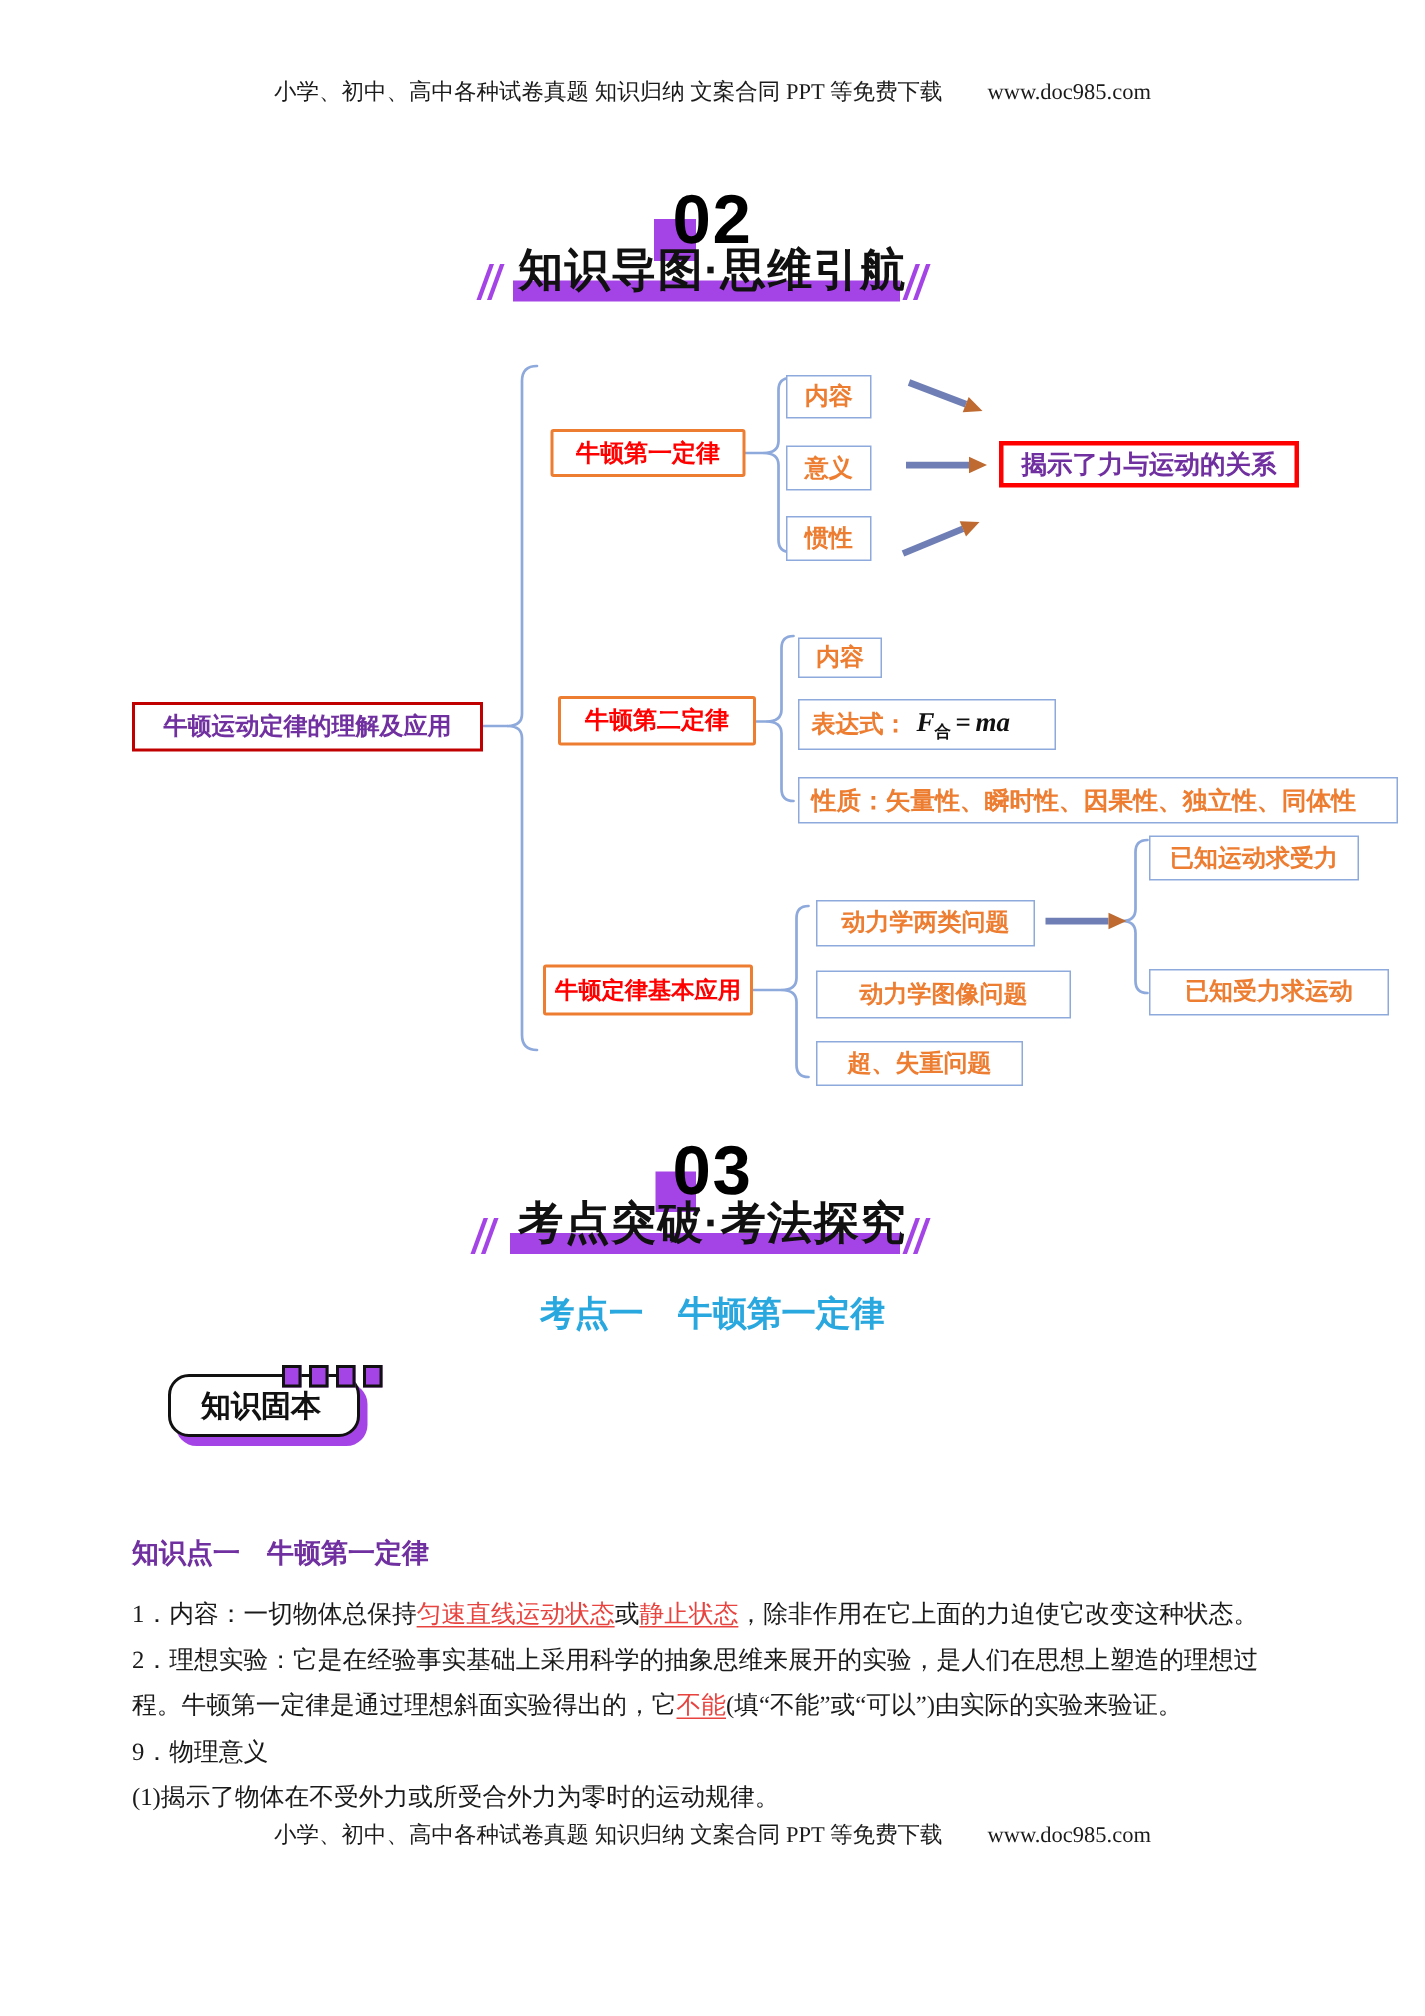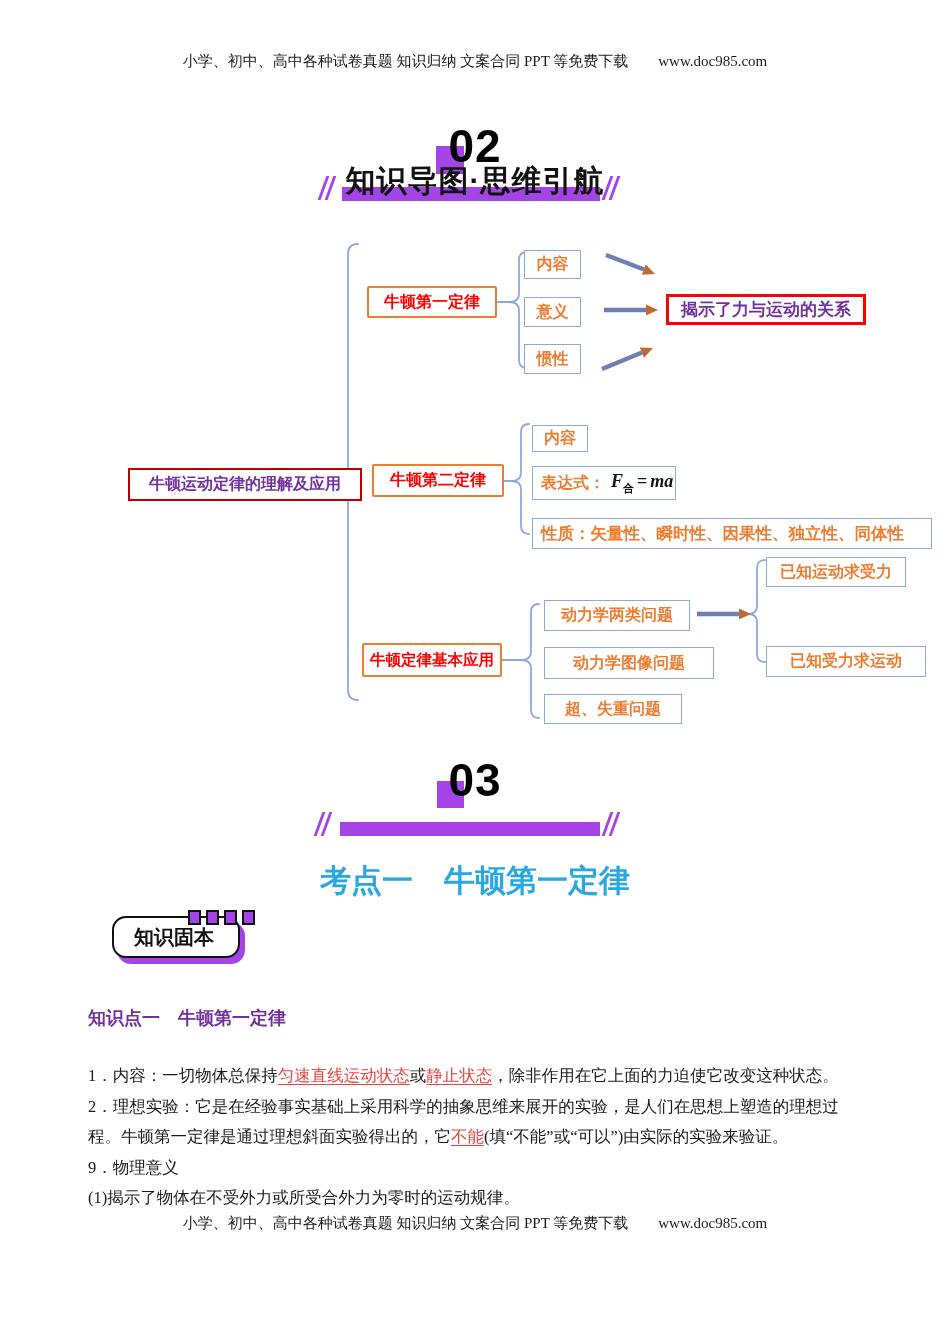--- a/index.html
+++ b/index.html
@@ -41,34 +41,34 @@
   .sub-box   { border:1.5px solid #8EA9DB; color:#ED7D31; font-size:16px; }
   .wide      { justify-content:flex-start; padding:0 8px; }
   .result-box{ border:3px solid #FF0000; color:#7030A0; font-size:17px; }
   .formula   { font-family:"Liberation Serif", serif; font-style:italic; color:#111;
                font-size:18px; font-weight:bold; margin-left:6px; }
   .formula sub { font-size:11px; font-style:normal; }
   .formula .eq { font-style:normal; padding:0 3px; }
   svg.links { position:absolute; left:0; top:0; z-index:1; pointer-events:none; }
 
   
-  .kaodian { left:0; right:0; text-align:center; color:#29A8DF; font-size:31px; font-weight:bold; }
+  .kaodian { left:0; right:0; text-align:center; color:#29A8DF; font-size:23px; font-weight:bold; }
 
   
   .badge {
     left:112px; top:916px; width:128px; height:42px;
     border:2.5px solid #111; border-radius:14px; background:#fff;
     box-shadow:5px 6px 0 0 #A544E6;
     display:flex; align-items:center; padding-left:20px;
     font-size:20px; font-weight:bold; color:#111; z-index:2;
   }
   .badge-squares { left:188px; top:910px; display:flex; gap:5px; z-index:3; }
   .badge-squares i { display:block; width:9px; height:11px; background:#A544E6; border:2px solid #111; }
 
-  .kpoint { left:88px; color:#7030A0; font-size:18px; font-weight:bold; }
+  .kpoint { left:88px; color:#7030A0; font-size:18px; font-weight:bold;margin-top:17px; }
 
   
   .bodyline {
     left:88px; width:780px; color:#1a1a1a;
     font-family:"Liberation Serif", serif; font-size:16.5px; line-height:24px; white-space:nowrap;
   }
   .blank { color:#E8433F; text-decoration:underline; text-underline-offset:3px;text-align:right; }
 </style>
 </head>
 <body>
@@ -115,45 +115,46 @@
       <polygon points="655,274 641.8,274.8 645.8,264.6" fill="#BE6A30"></polygon>
       <line x1="604" y1="310" x2="646" y2="310" stroke="#6F7FB5" stroke-width="4.5"></line>
       <polygon points="658,310 646,315.5 646,304.5" fill="#BE6A30"></polygon>
       <line x1="602" y1="369" x2="642" y2="352.5" stroke="#6F7FB5" stroke-width="4.5"></line>
       <polygon points="653,348 644,357.7 639.8,347.5" fill="#BE6A30"></polygon>
       <line x1="697" y1="614" x2="739" y2="614" stroke="#6F7FB5" stroke-width="4.5"></line>
       <polygon points="751,614 739,619.5 739,608.5" fill="#BE6A30"></polygon>
     </g>
   </svg>
 
-  <div class="mbox root-box" style="left:88px; top:468px; width:234px; height:33px;margin-left:40px;">牛顿运动定律的理解及应用</div>
+  <div class="mbox root-box" style="left:88px; top:468px; width:234px; height:33px;">牛顿运动定律的理解及应用</div>
 
   <div class="mbox branch-box" style="left:367px; top:286px; width:130px; height:32px;">牛顿第一定律</div>
   <div class="mbox sub-box" style="left:524px; top:250px; width:57px; height:29px;">内容</div>
   <div class="mbox sub-box" style="left:524px; top:297px; width:57px; height:30px;">意义</div>
   <div class="mbox sub-box" style="left:524px; top:344px; width:57px; height:30px;">惯性</div>
   <div class="mbox result-box" style="left:666px; top:294px; width:200px; height:31px;">揭示了力与运动的关系</div>
 
   <div class="mbox branch-box" style="left:372px; top:464px; width:132px; height:33px;">牛顿第二定律</div>
   <div class="mbox sub-box" style="left:532px; top:425px; width:56px; height:27px;">内容</div>
-  <div class="mbox sub-box wide" style="left:532px; top:466px; width:144px; height:34px;">
+  <div class="mbox sub-box wide" style="left:532px; top:466px; width:172px; height:34px;">
     <span>表达式：</span>
     <span class="formula"><i>F</i><sub>合</sub><span class="eq">=</span><i>ma</i></span>
   </div>
   <div class="mbox sub-box wide" style="left:532px; top:518px; width:400px; height:31px; font-size:16.5px;">性质：矢量性、瞬时性、因果性、独立性、同体性</div>
 
   <div class="mbox branch-box" style="left:362px; top:643px; width:140px; height:34px; font-size:15.5px;">牛顿定律基本应用</div>
   <div class="mbox sub-box" style="left:544px; top:600px; width:146px; height:31px;">动力学两类问题</div>
   <div class="mbox sub-box" style="left:544px; top:647px; width:170px; height:32px;">动力学图像问题</div>
   <div class="mbox sub-box" style="left:544px; top:694px; width:138px; height:30px;">超、失重问题</div>
   <div class="mbox sub-box" style="left:766px; top:557px; width:140px; height:30px;">已知运动求受力</div>
   <div class="mbox sub-box" style="left:766px; top:646px; width:160px; height:31px;">已知受力求运动</div>
 
   <div class="abs secsquare" style="left:437px; top:781px; width:27px; height:27px;"></div>
   <div class="abs secnum" style="top:756px;">03</div>
+  <div class="abs sectitle" style="top:799px;">考点突破·考法探究</div>
   <div class="abs secbar" style="left:340px; top:822px; width:260px;"></div>
   <div class="abs dslash" style="left:318px; top:812px;">
       <i></i>
       <i></i>
     </div>
   <div class="abs dslash" style="left:606px; top:812px;">
       <i></i>
       <i></i>
     </div>
 

